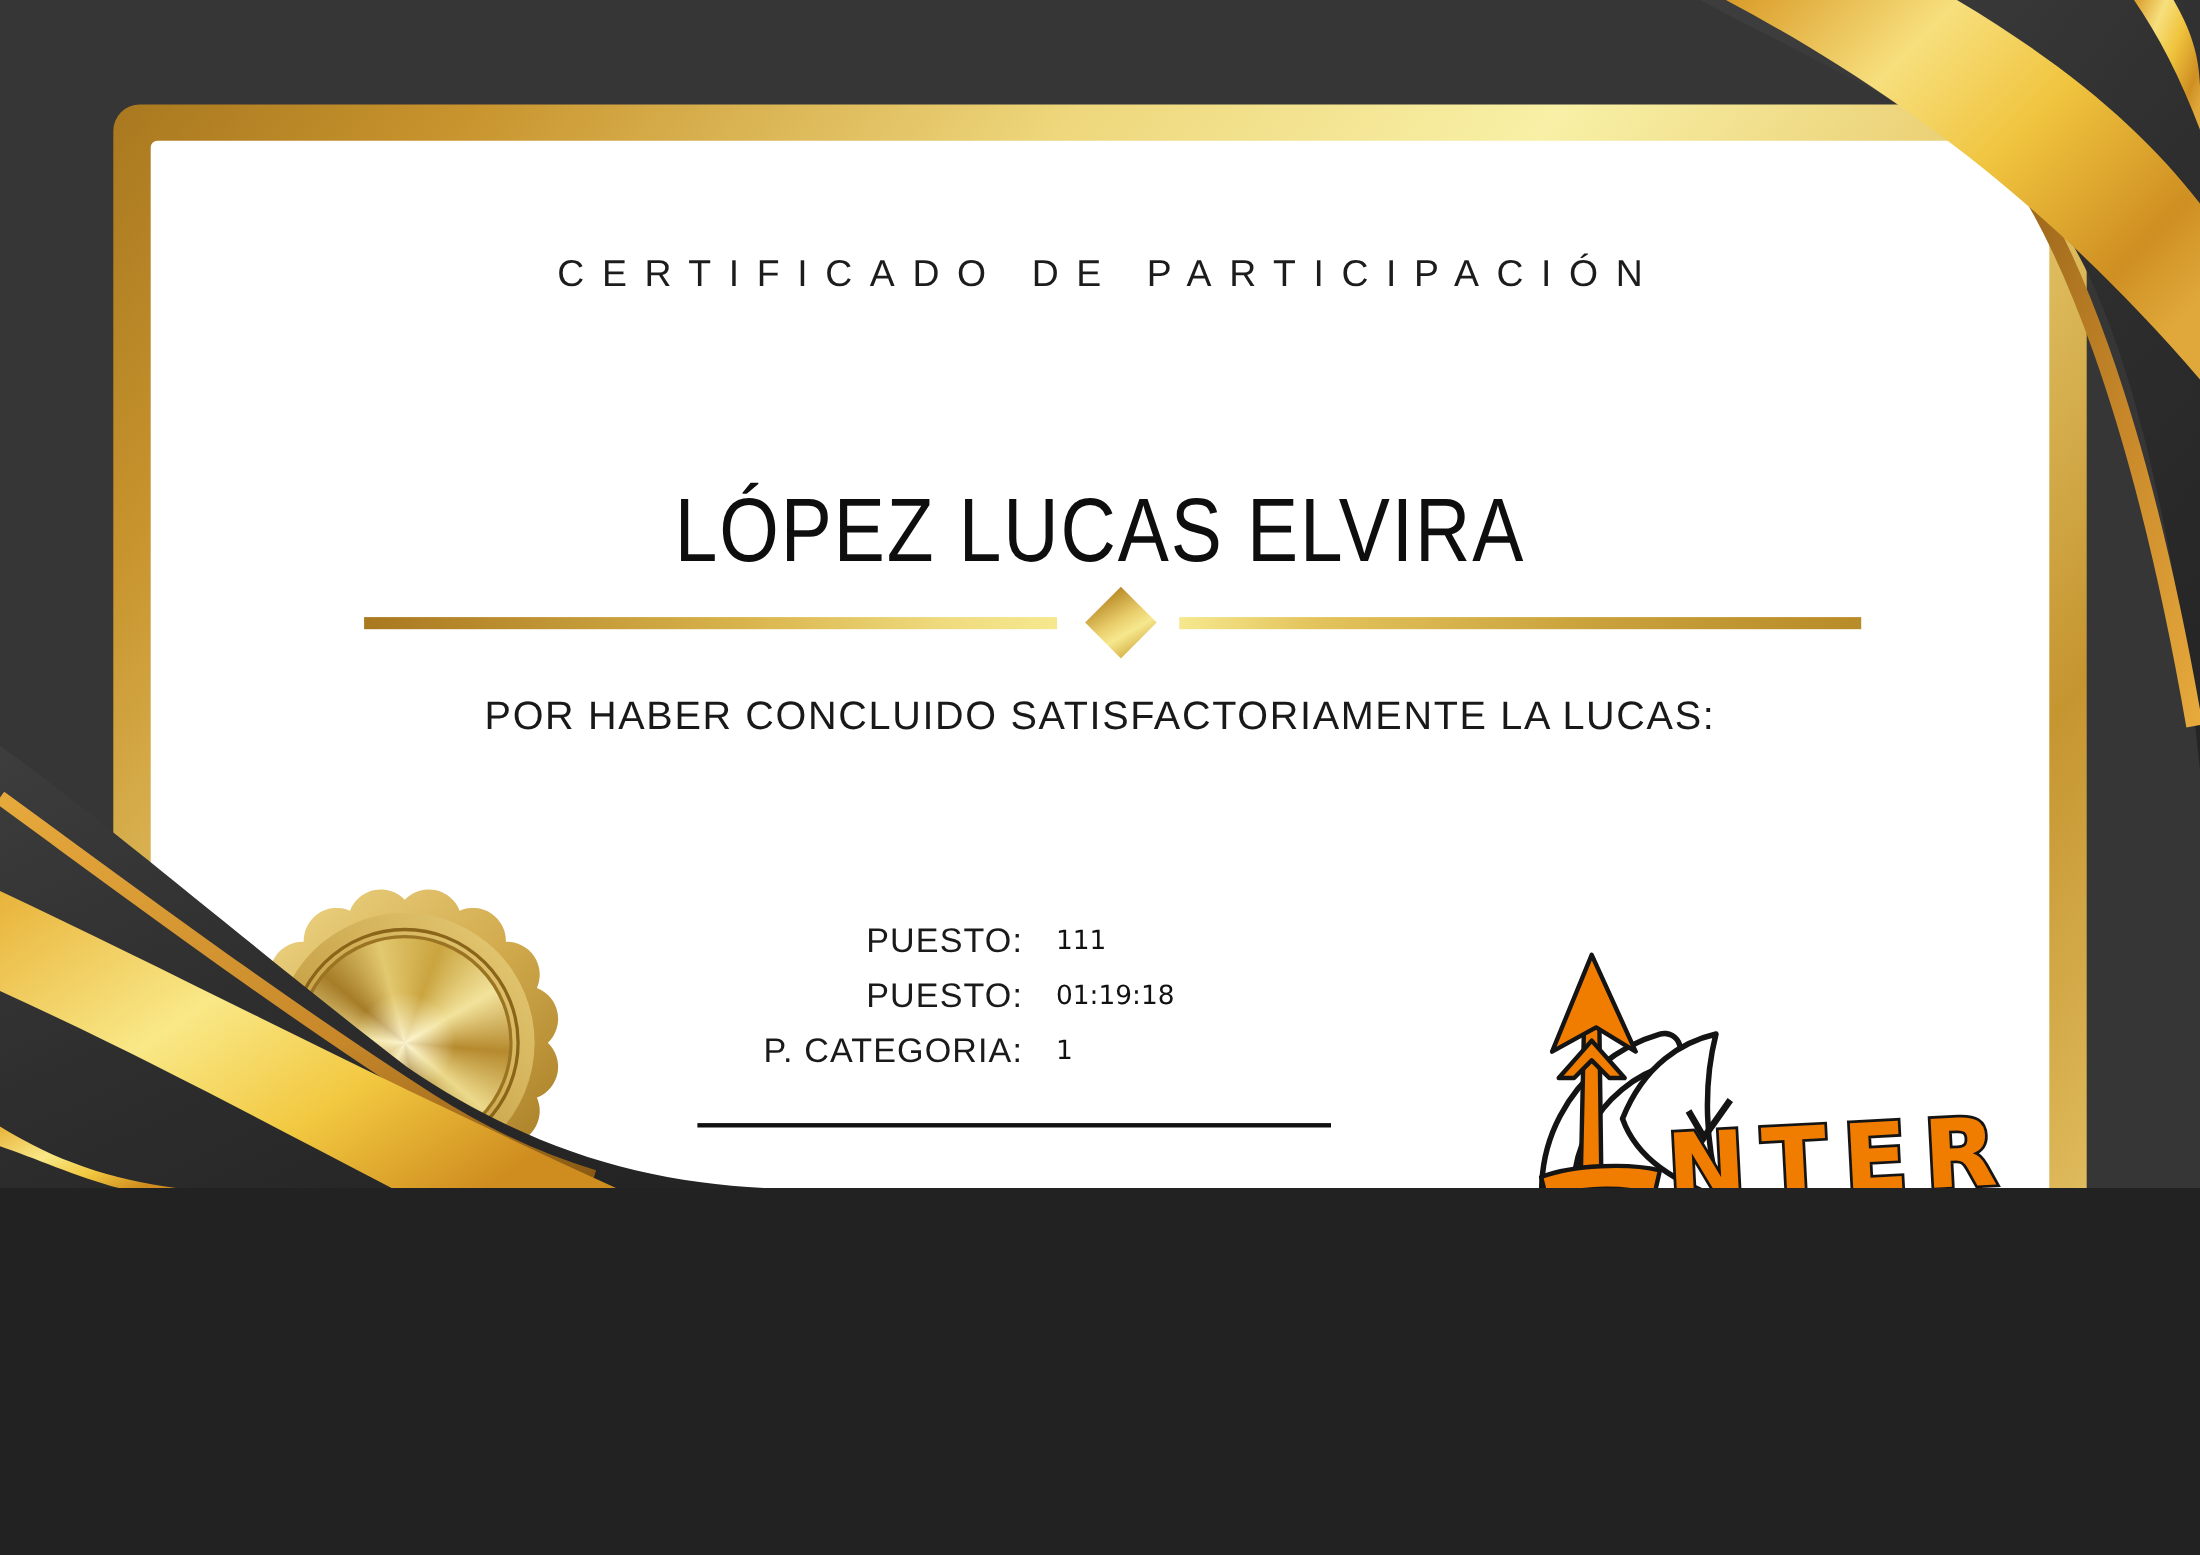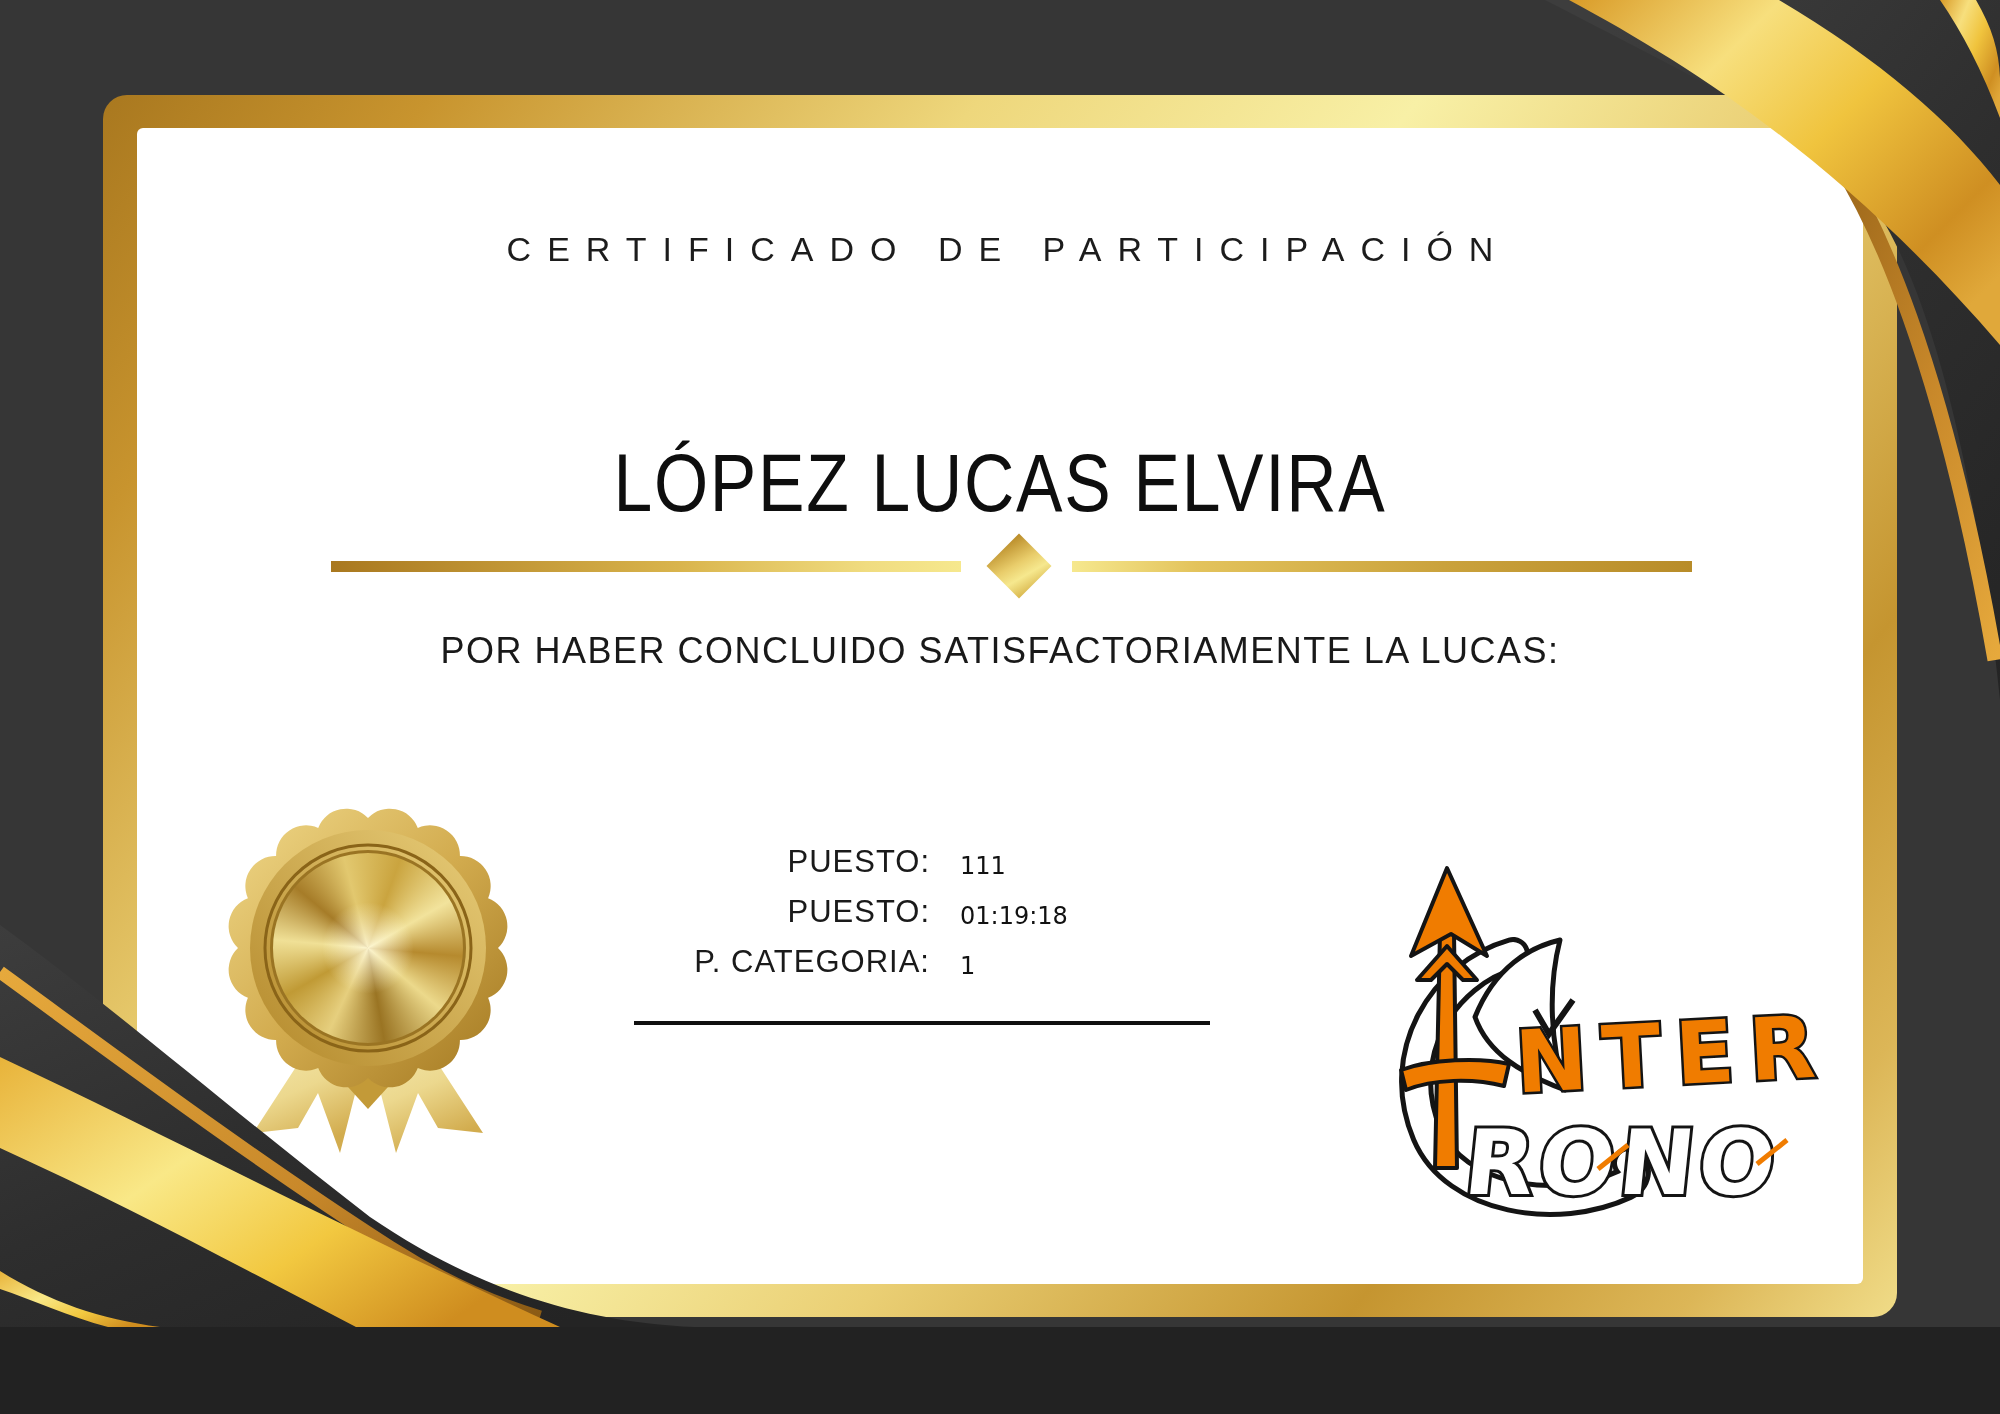--- a/index.html
+++ b/index.html
@@ -1,18 +1,18 @@
 <!DOCTYPE html>
 <html><head>
 <meta charset="utf-8">
 <style>
   html,body{margin:0;padding:0;background:#222;}
   .page{
     position:relative;
-    width:2000px;height:1327px;
+    width:2000px;height:1080px;
     background:#363636;
     overflow:hidden;
     font-family:"Liberation Sans", sans-serif;
   }
   
   .frame{
     position:absolute;left:103px;top:95px;width:1794px;height:1222px;
     border-radius:24px;
     background:linear-gradient(128deg,#a9781f 0%,#c8942e 12%,#eed77c 32%,#f8f0a6 48%,#eacf74 62%,#c59530 80%,#dcb657 92%,#f0dc88 100%);
   }
@@ -40,21 +40,21 @@
   .div-diamond{
     position:absolute;left:996px;top:10px;width:46px;height:46px;
     background:linear-gradient(105deg,#b98b28,#e9cd6b 45%,#f6e88e 70%,#d9b74e);
     transform:rotate(45deg);
   }
   .cert-subtitle{
     position:absolute;left:0;top:630px;width:2000px;
     text-align:center;font-size:36px;letter-spacing:1.5px;color:#191919;
   }
   .results{position:absolute;left:630px;top:830px;}
-  .result-row{display:flex;align-items:flex-end;height:50px;}
+  .result-row{display:flex;align-items:center;height:50px;}
   .result-label{
     display:inline-block;width:300px;text-align:right;
     font-size:31px;letter-spacing:1px;color:#1a1a1a;
   }
   .result-value{
     display:inline-block;margin-left:30px;font-size:24px;color:#111;
     font-family:"DejaVu Sans", sans-serif;
   }
   .signature-line{position:absolute;left:634px;top:1021px;width:576px;height:4px;background:#101010;}
   

